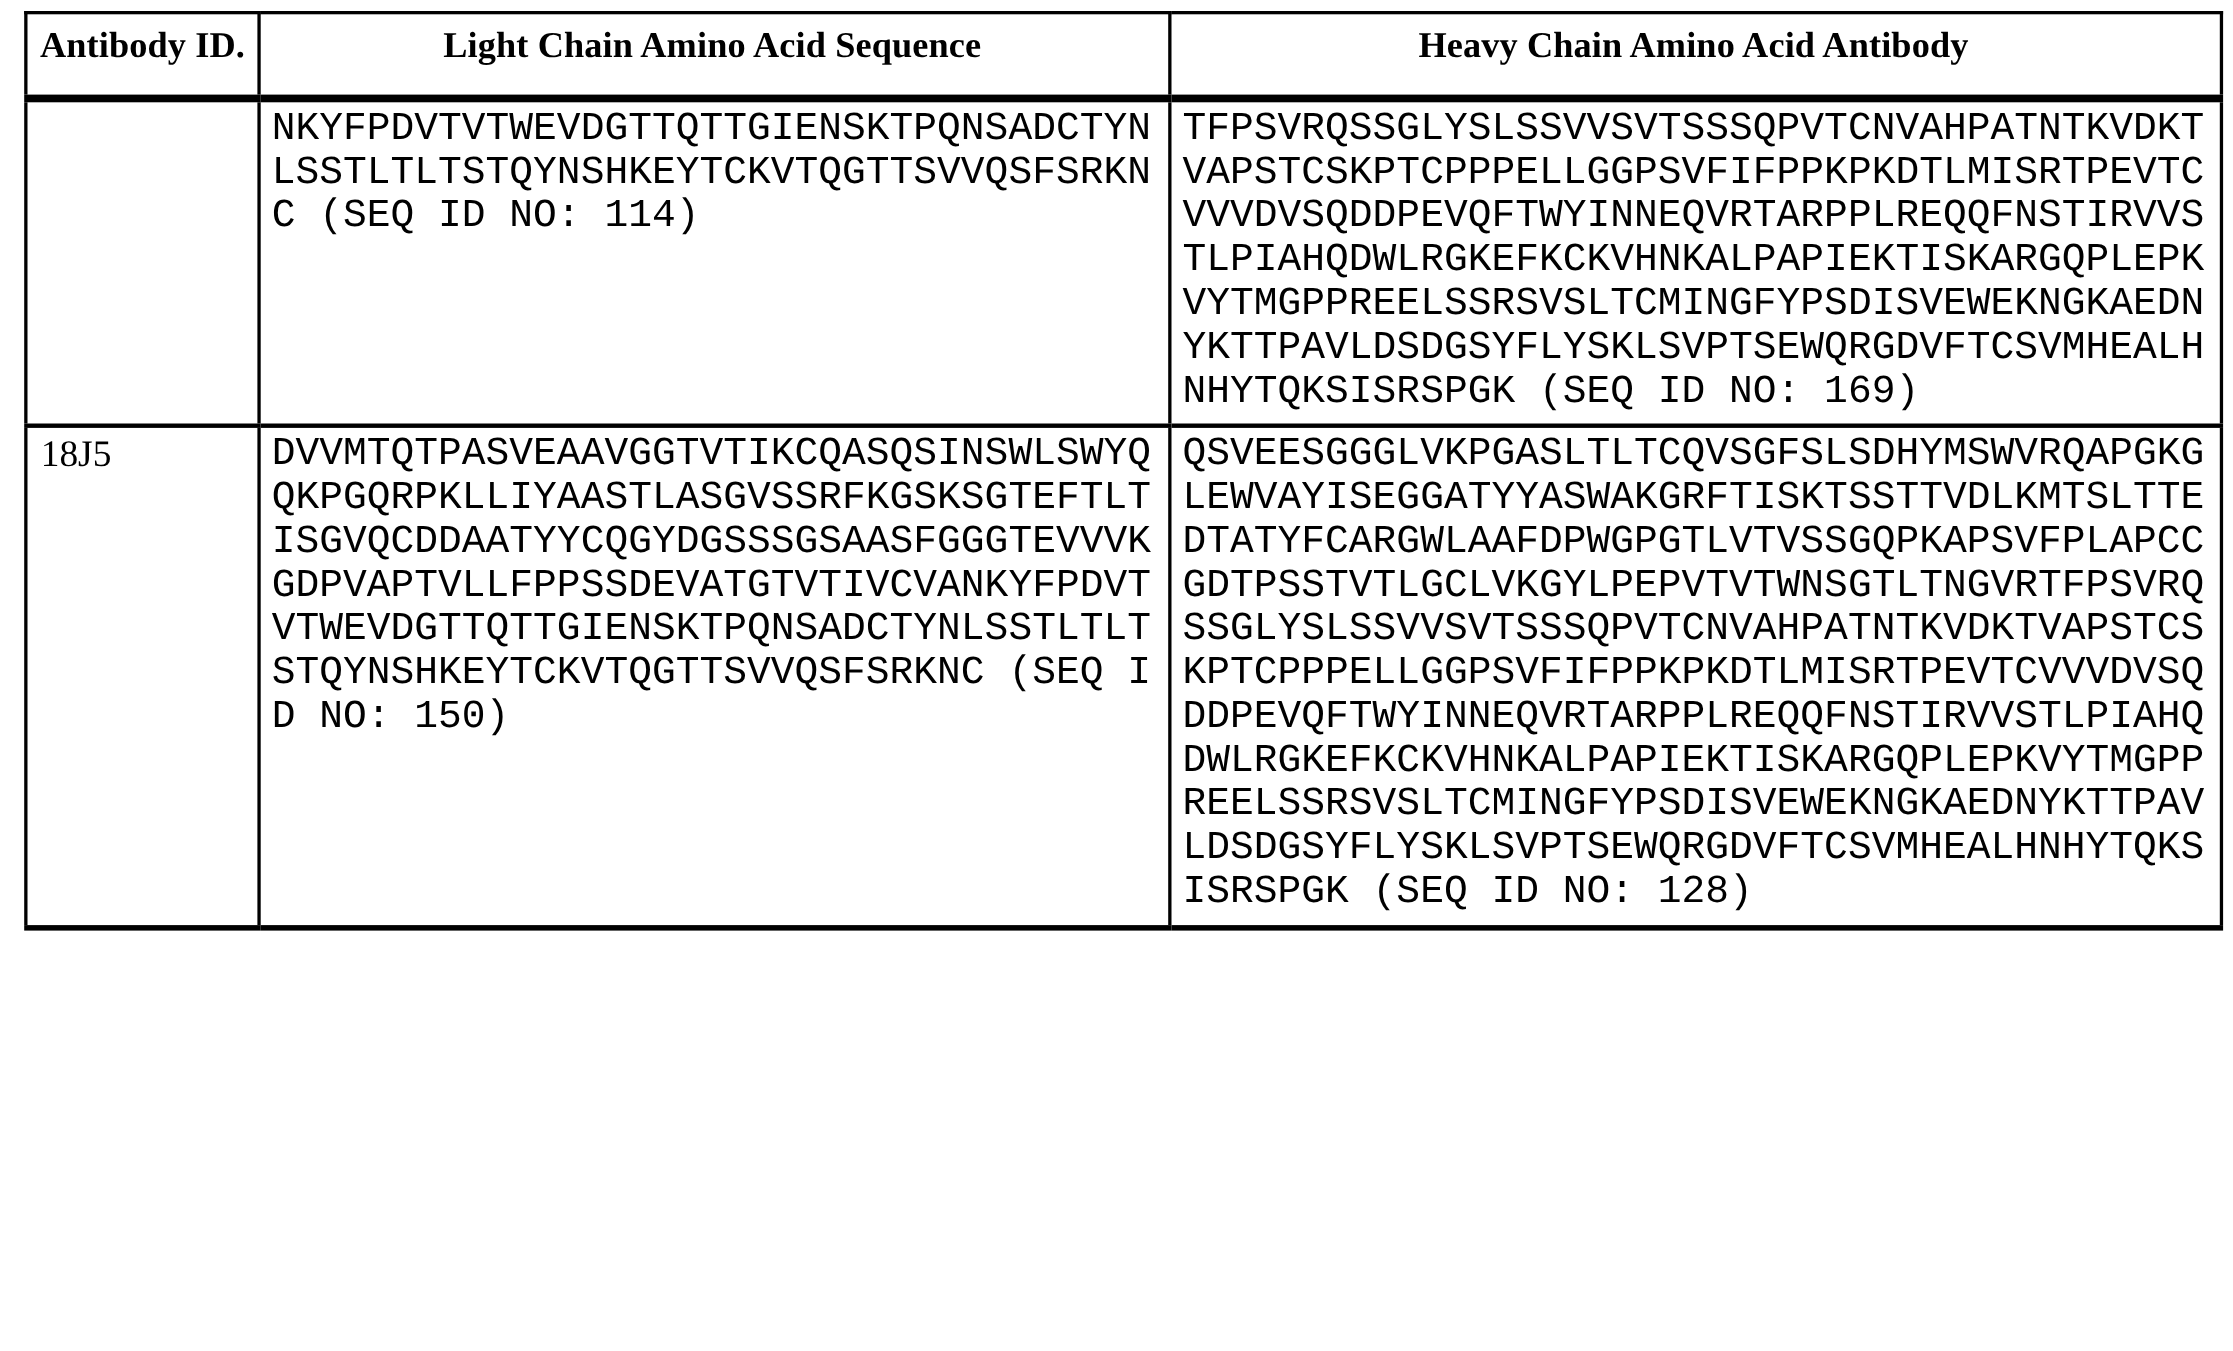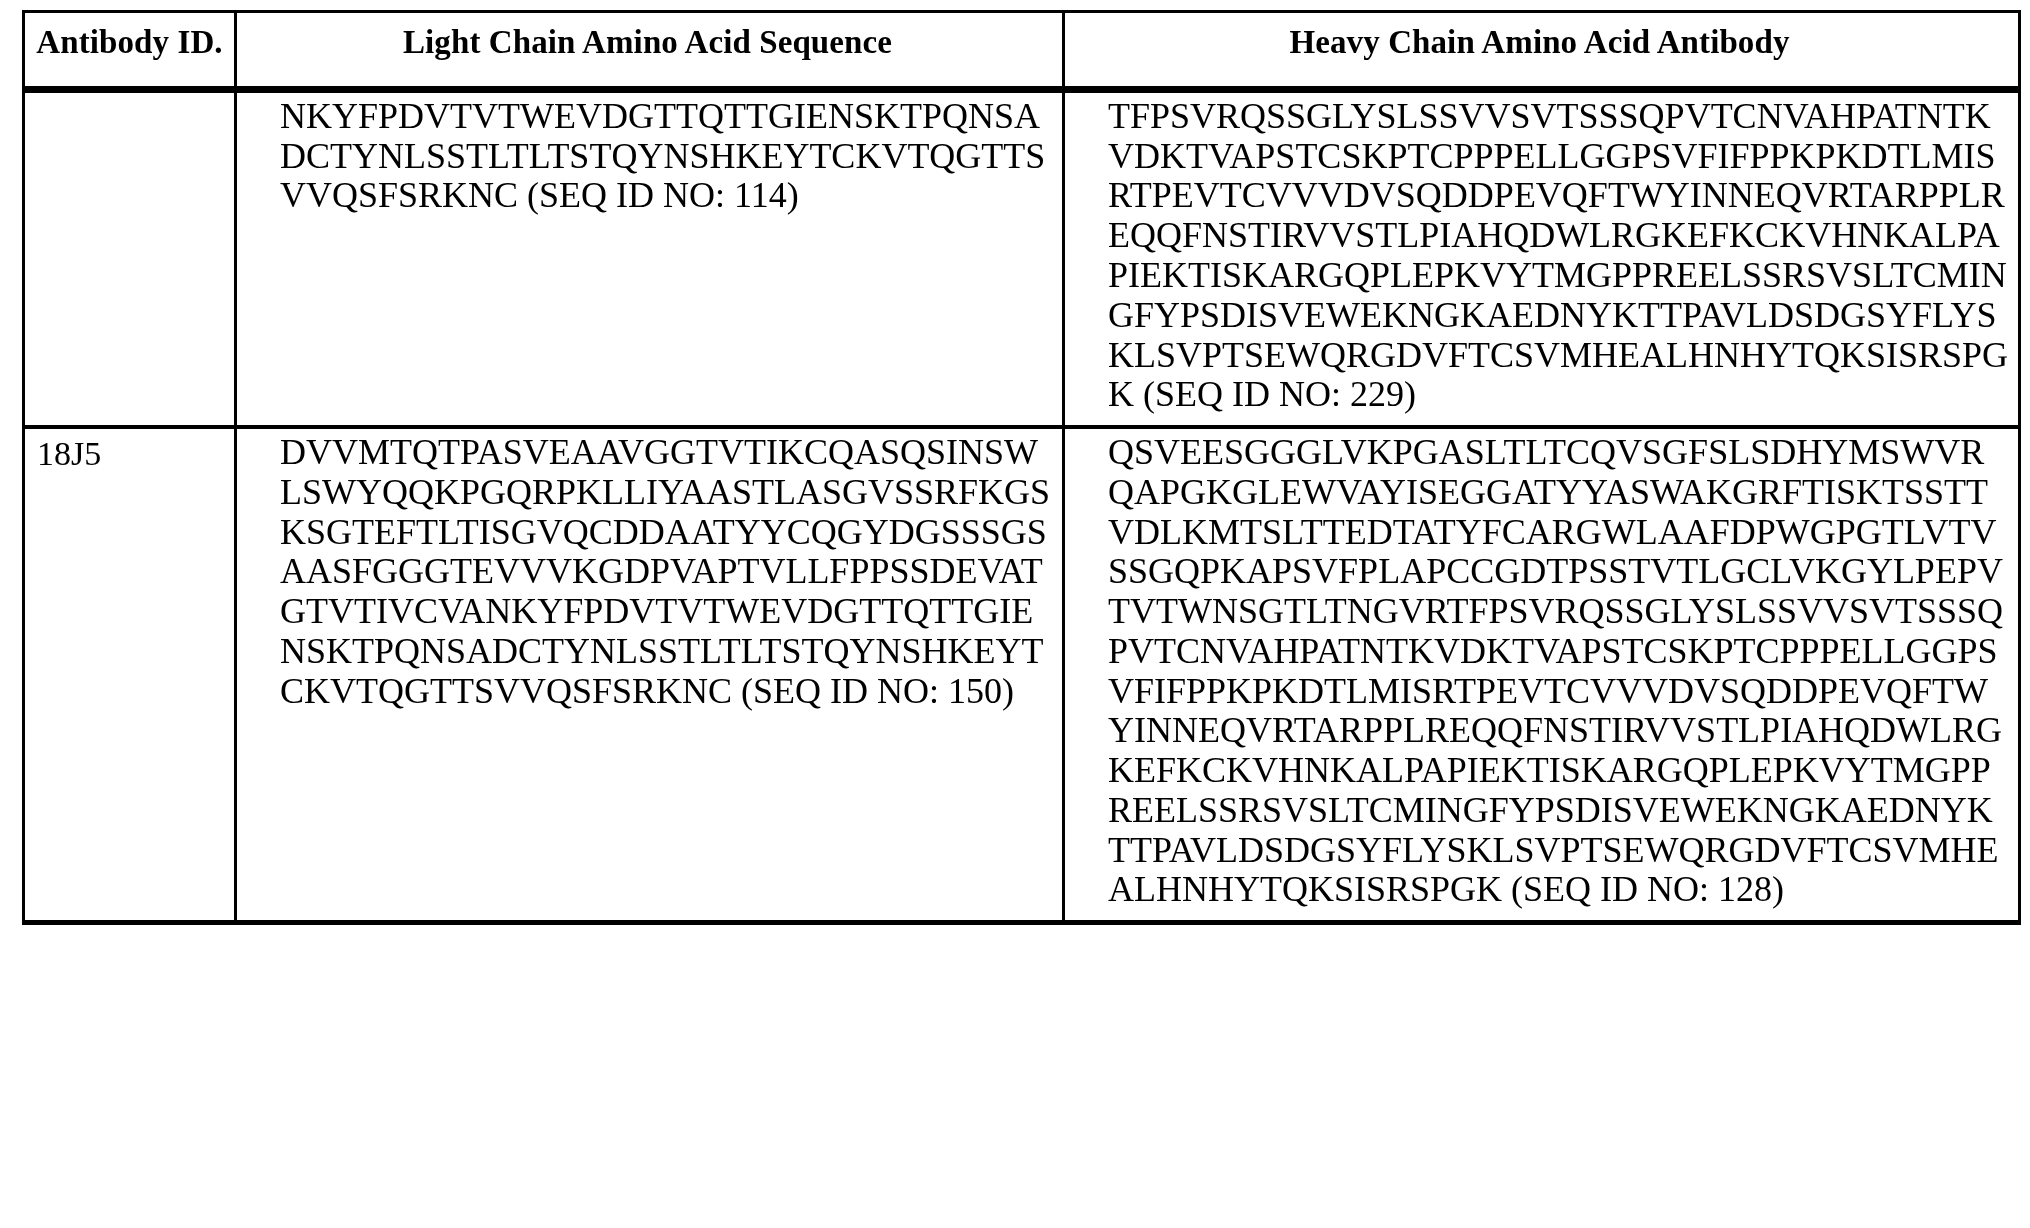--- a/index.html
+++ b/index.html
@@ -80,22 +80,21 @@
     word-break: normal;
     white-space: pre-wrap;
     margin-top: 20px;
   }
 
   .seq-text {
     display: block;
     white-space: pre-wrap;
     word-break: break-all;
     overflow-wrap: anywhere;
-    font-family: Liberation Serif, serif;
-    margin-left: 33px;
+    font-family: Liberation Mono, monospace;
   }
 
   td.cell-light .seq-text { padding-right: 4px; }
   td.cell-heavy .seq-text { padding-right: 2px; }
 </style>
 </head>
 <body>
 
 <div class="sheet">
 
@@ -116,21 +115,21 @@
     </thead>
 
     <tbody>
 
       <tr>
         <td class="cell-id"></td>
         <td class="cell-light">
           <span class="seq-text">NKYFPDVTVTWEVDGTTQTTGIENSKTPQNSADCTYNLSSTLTLTSTQYNSHKEYTCKVTQGTTSVVQSFSRKNC (SEQ ID NO: 114)</span>
         </td>
         <td class="cell-heavy">
-          <span class="seq-text">TFPSVRQSSGLYSLSSVVSVTSSSQPVTCNVAHPATNTKVDKTVAPSTCSKPTCPPPELLGGPSVFIFPPKPKDTLMISRTPEVTCVVVDVSQDDPEVQFTWYINNEQVRTARPPLREQQFNSTIRVVSTLPIAHQDWLRGKEFKCKVHNKALPAPIEKTISKARGQPLEPKVYTMGPPREELSSRSVSLTCMINGFYPSDISVEWEKNGKAEDNYKTTPAVLDSDGSYFLYSKLSVPTSEWQRGDVFTCSVMHEALHNHYTQKSISRSPGK (SEQ ID NO: 229)</span>
+          <span class="seq-text">TFPSVRQSSGLYSLSSVVSVTSSSQPVTCNVAHPATNTKVDKTVAPSTCSKPTCPPPELLGGPSVFIFPPKPKDTLMISRTPEVTCVVVDVSQDDPEVQFTWYINNEQVRTARPPLREQQFNSTIRVVSTLPIAHQDWLRGKEFKCKVHNKALPAPIEKTISKARGQPLEPKVYTMGPPREELSSRSVSLTCMINGFYPSDISVEWEKNGKAEDNYKTTPAVLDSDGSYFLYSKLSVPTSEWQRGDVFTCSVMHEALHNHYTQKSISRSPGK (SEQ ID NO: 169)</span>
         </td>
       </tr>
 
       <tr>
         <td class="cell-id">18J5</td>
         <td class="cell-light">
           <span class="seq-text">DVVMTQTPASVEAAVGGTVTIKCQASQSINSWLSWYQQKPGQRPKLLIYAASTLASGVSSRFKGSKSGTEFTLTISGVQCDDAATYYCQGYDGSSSGSAASFGGGTEVVVKGDPVAPTVLLFPPSSDEVATGTVTIVCVANKYFPDVTVTWEVDGTTQTTGIENSKTPQNSADCTYNLSSTLTLTSTQYNSHKEYTCKVTQGTTSVVQSFSRKNC (SEQ ID NO: 150)</span>
         </td>
         <td class="cell-heavy">
           <span class="seq-text">QSVEESGGGLVKPGASLTLTCQVSGFSLSDHYMSWVRQAPGKGLEWVAYISEGGATYYASWAKGRFTISKTSSTTVDLKMTSLTTEDTATYFCARGWLAAFDPWGPGTLVTVSSGQPKAPSVFPLAPCCGDTPSSTVTLGCLVKGYLPEPVTVTWNSGTLTNGVRTFPSVRQSSGLYSLSSVVSVTSSSQPVTCNVAHPATNTKVDKTVAPSTCSKPTCPPPELLGGPSVFIFPPKPKDTLMISRTPEVTCVVVDVSQDDPEVQFTWYINNEQVRTARPPLREQQFNSTIRVVSTLPIAHQDWLRGKEFKCKVHNKALPAPIEKTISKARGQPLEPKVYTMGPPREELSSRSVSLTCMINGFYPSDISVEWEKNGKAEDNYKTTPAVLDSDGSYFLYSKLSVPTSEWQRGDVFTCSVMHEALHNHYTQKSISRSPGK (SEQ ID NO: 128)</span>

